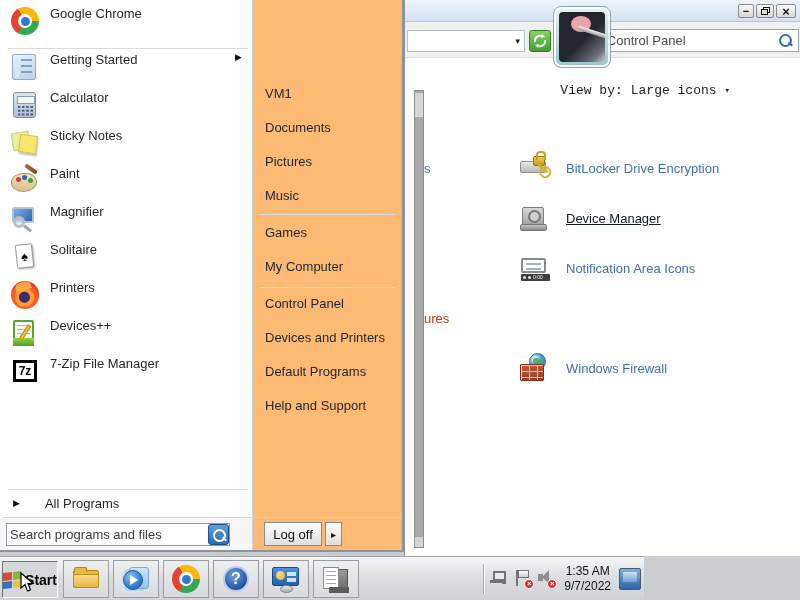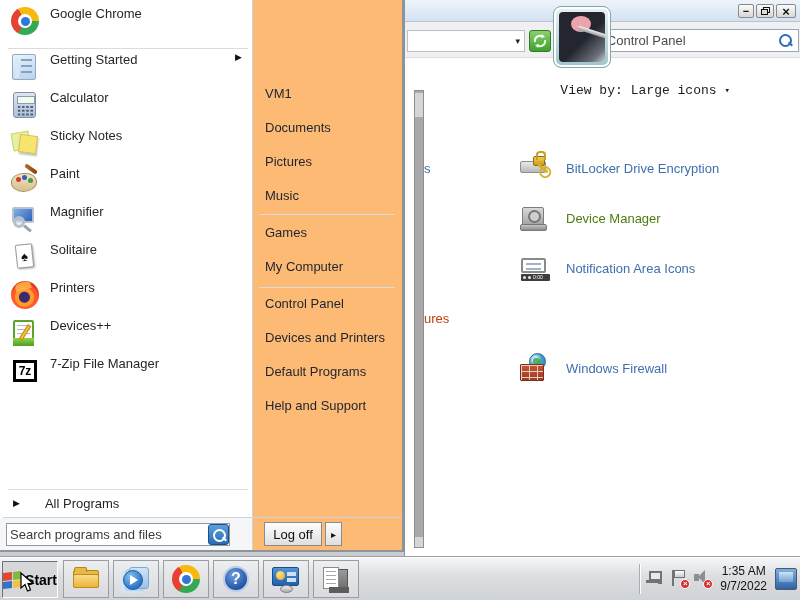--- a/index.html
+++ b/index.html
@@ -119,21 +119,21 @@
     background:radial-gradient(circle at 48% 58%, #3c2c6e 0 5px, #ff9a2e 6px 9px, #ff5b27 10px 13px, #e03e1f 14px); }
   .ic-ffx::before { content:""; position:absolute; left:4px; top:1px; width:16px; height:8px; background:#ffb84d; border-radius:50% 50% 0 0; transform:rotate(-15deg); opacity:.8; }
   .ic-npp .doc { position:absolute; left:3px; top:2px; width:21px; height:26px; background:#fff; border:2px solid #5aa52f; border-radius:2px; }
   .ic-npp .doc i { display:block; height:1.5px; background:#b9b9b9; margin:2.5px 2px 0 2px; }
   .ic-npp .base { position:absolute; left:3px; top:20px; width:21px; height:8px; background:linear-gradient(#8fd44a,#4f9e1f); }
   .ic-npp .pen { position:absolute; left:13px; top:6px; width:4px; height:17px; background:#f3c13a; border:1px solid #b98a18; transform:rotate(32deg); }
   .ic-7z { position:absolute; left:3px; top:4px; width:24px; height:22px; background:#fff; border:3px solid #000;
     display:flex; align-items:center; justify-content:center; font-weight:bold; font-size:12px; color:#000; letter-spacing:0; }
 
   
-  .taskbar { left:0; top:556px; width:800px; height:44px;
+  .taskbar { left:0; top:556px; width:644px; height:44px;
     background:linear-gradient(#f6f7f8,#dcdee1 45%, #cfd2d6); border-top:1px solid #9da1a6; box-shadow:inset 0 1px 0 #fff; }
   .start-btn { position:absolute; left:2px; top:4px; width:56px; height:37px; background:#d6d7d9;
     border:1px solid; border-color:#6f7377 #fdfdfd #fdfdfd #6f7377; display:flex; align-items:center; justify-content:center; gap:4px; cursor:pointer; }
   .start-btn .lbl { font-size:14px; font-weight:bold; color:#000; }
   .flag { width:18px; height:16px; transform:skewY(-6deg); display:grid; grid-template-columns:1fr 1fr; grid-template-rows:1fr 1fr; gap:1px; }
   .flag i:nth-child(1){background:#e0492f;} .flag i:nth-child(2){background:#7fba3d;}
   .flag i:nth-child(3){background:#2f74c9;} .flag i:nth-child(4){background:#f3c13a;}
   .qbtn { position:absolute; top:3px; width:46px; height:38px; background:linear-gradient(#eceeef,#d8dadd);
     border:1px solid #9a9ea3; display:flex; align-items:center; justify-content:center; cursor:pointer; }
   .ti { width:30px; height:30px; position:relative; }
@@ -232,21 +232,21 @@
         <span class="lock"></span>
         <span class="key"></span>
       </span>
     <span class="lbl link" style="color:#3f6fad;">BitLocker Drive Encryption</span>
   </div>
   <div class="cp-item" style="top:201px;">
     <span class="cpi">
         <span class="devbox"></span>
         <span class="devbase"></span>
       </span>
-    <span class="lbl link" style="color:#4d7c0f;">Device Manager</span>
+    <span class="lbl link" style="color:#0f172a;text-decoration:underline;">Device Manager</span>
   </div>
   <div class="cp-item" style="top:251px;">
     <span class="cpi">
       <span class="mon">
           <i></i>
           <i></i>
         </span>
       <span class="traybar">
           <b></b>
           <b></b>

